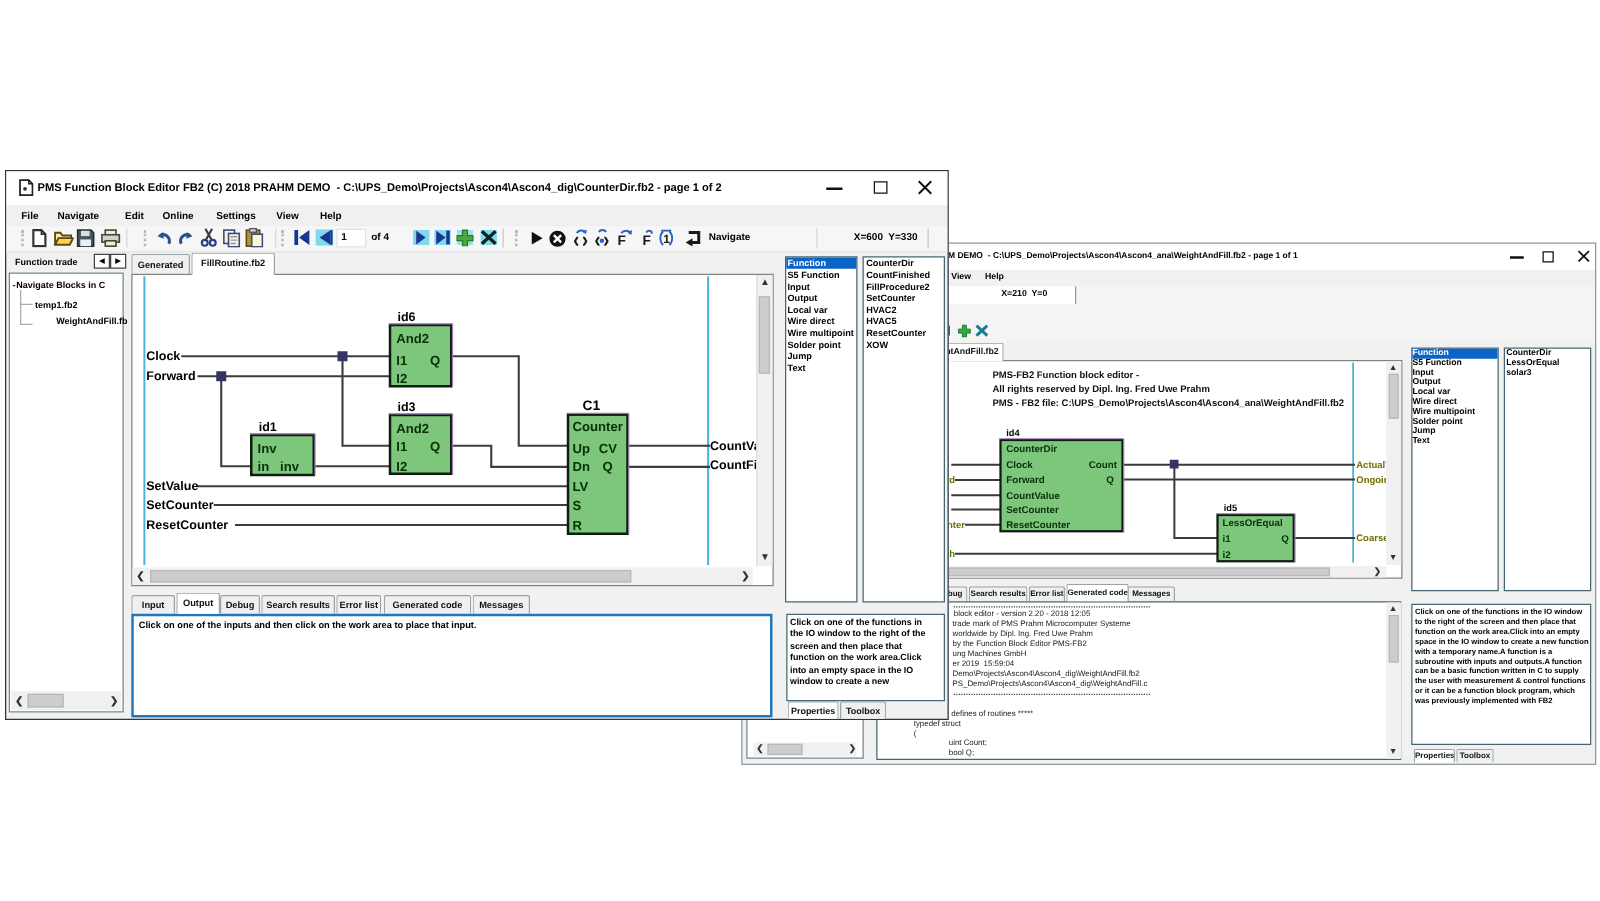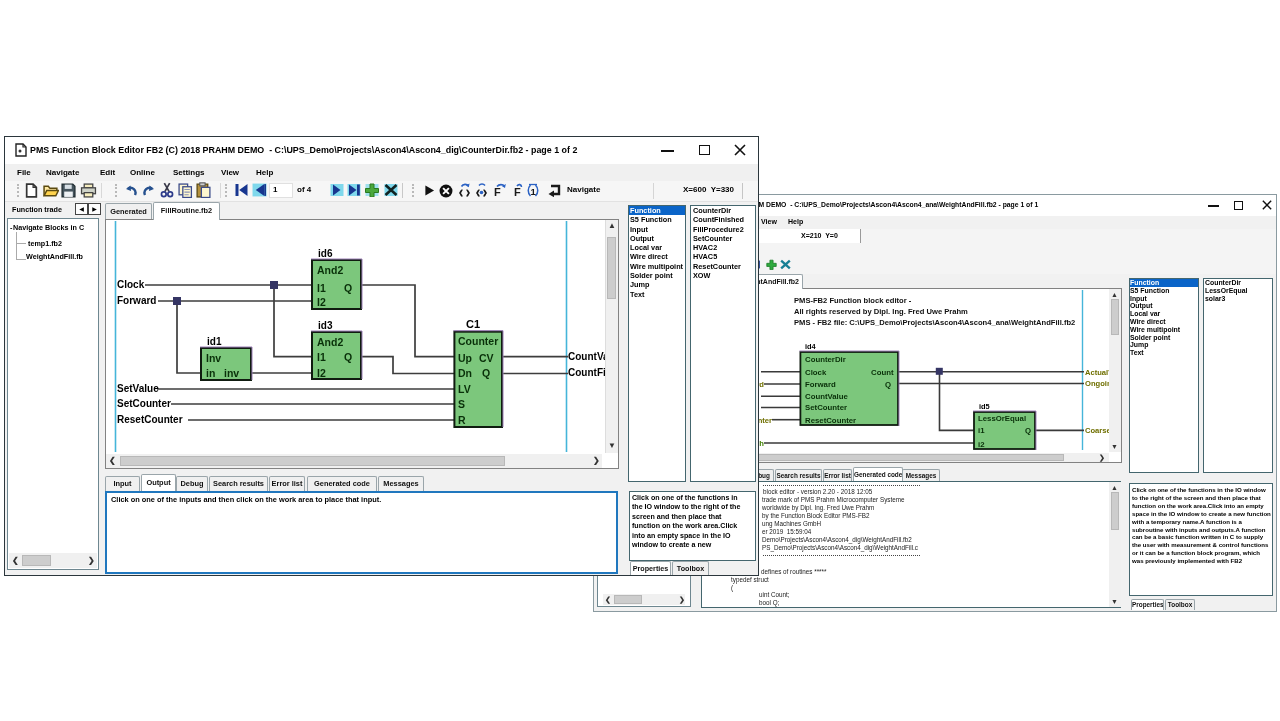--- a/index.html
+++ b/index.html
@@ -352,21 +352,21 @@
 
  <div class="abs tb" style="left:7px;top:68px;font-size:7.2px;">Function trade</div>
  <div class="abs" style="left:70px;top:66px;width:13px;height:12px;background:#fdfdfd;border:1px solid #444;font-size:6px;text-align:center;line-height:10px;">◀</div>
  <div class="abs" style="left:83px;top:66px;width:13px;height:12px;background:#fdfdfd;border:1px solid #444;font-size:6px;text-align:center;line-height:10px;">▶</div>
  <div class="abs" style="left:2px;top:81px;width:92px;height:352px;background:#fff;border:1px solid #6e8790;"></div>
  <div class="abs tb" style="left:5px;top:86px;font-size:7.2px;white-space:nowrap;">- Navigate Blocks in C</div>
  <div class="abs" style="left:11px;top:95px;width:1px;height:28px;background:#aaa;"></div>
  <div class="abs" style="left:11px;top:106px;width:10px;height:1px;background:#aaa;"></div>
  <div class="abs" style="left:11px;top:122px;width:10px;height:1px;background:#aaa;"></div>
  <div class="abs tb" style="left:23px;top:102px;font-size:7.2px;">temp1.fb2</div>
- <div class="abs tb" style="left:21px;top:115px;font-size:7.2px;white-space:nowrap;">WeightAndFill.fb</div>
+ <div class="abs tb" style="left:40px;top:115px;font-size:7.2px;white-space:nowrap;">WeightAndFill.fb</div>
 
  <div class="scr" style="left:4px;top:416px;width:88px;height:15px;"></div>
  <div class="sar" style="left:7px;top:420px;">❮</div>
  <div class="thumb" style="left:17px;top:418px;width:29px;height:11px;"></div>
  <div class="sar" style="left:83px;top:420px;">❯</div>
 
  <div class="tabi" style="left:100px;top:66px;width:47px;height:17px;font-size:7.4px;line-height:15px;">Generated</div>
  <div class="tabi taba" style="left:148px;top:65px;width:67px;height:18px;font-size:7.4px;line-height:16px;">FillRoutine.fb2</div>
 
  <div class="abs" style="left:100px;top:82px;width:514px;height:250px;background:#fff;border:1px solid #828282;"></div>

